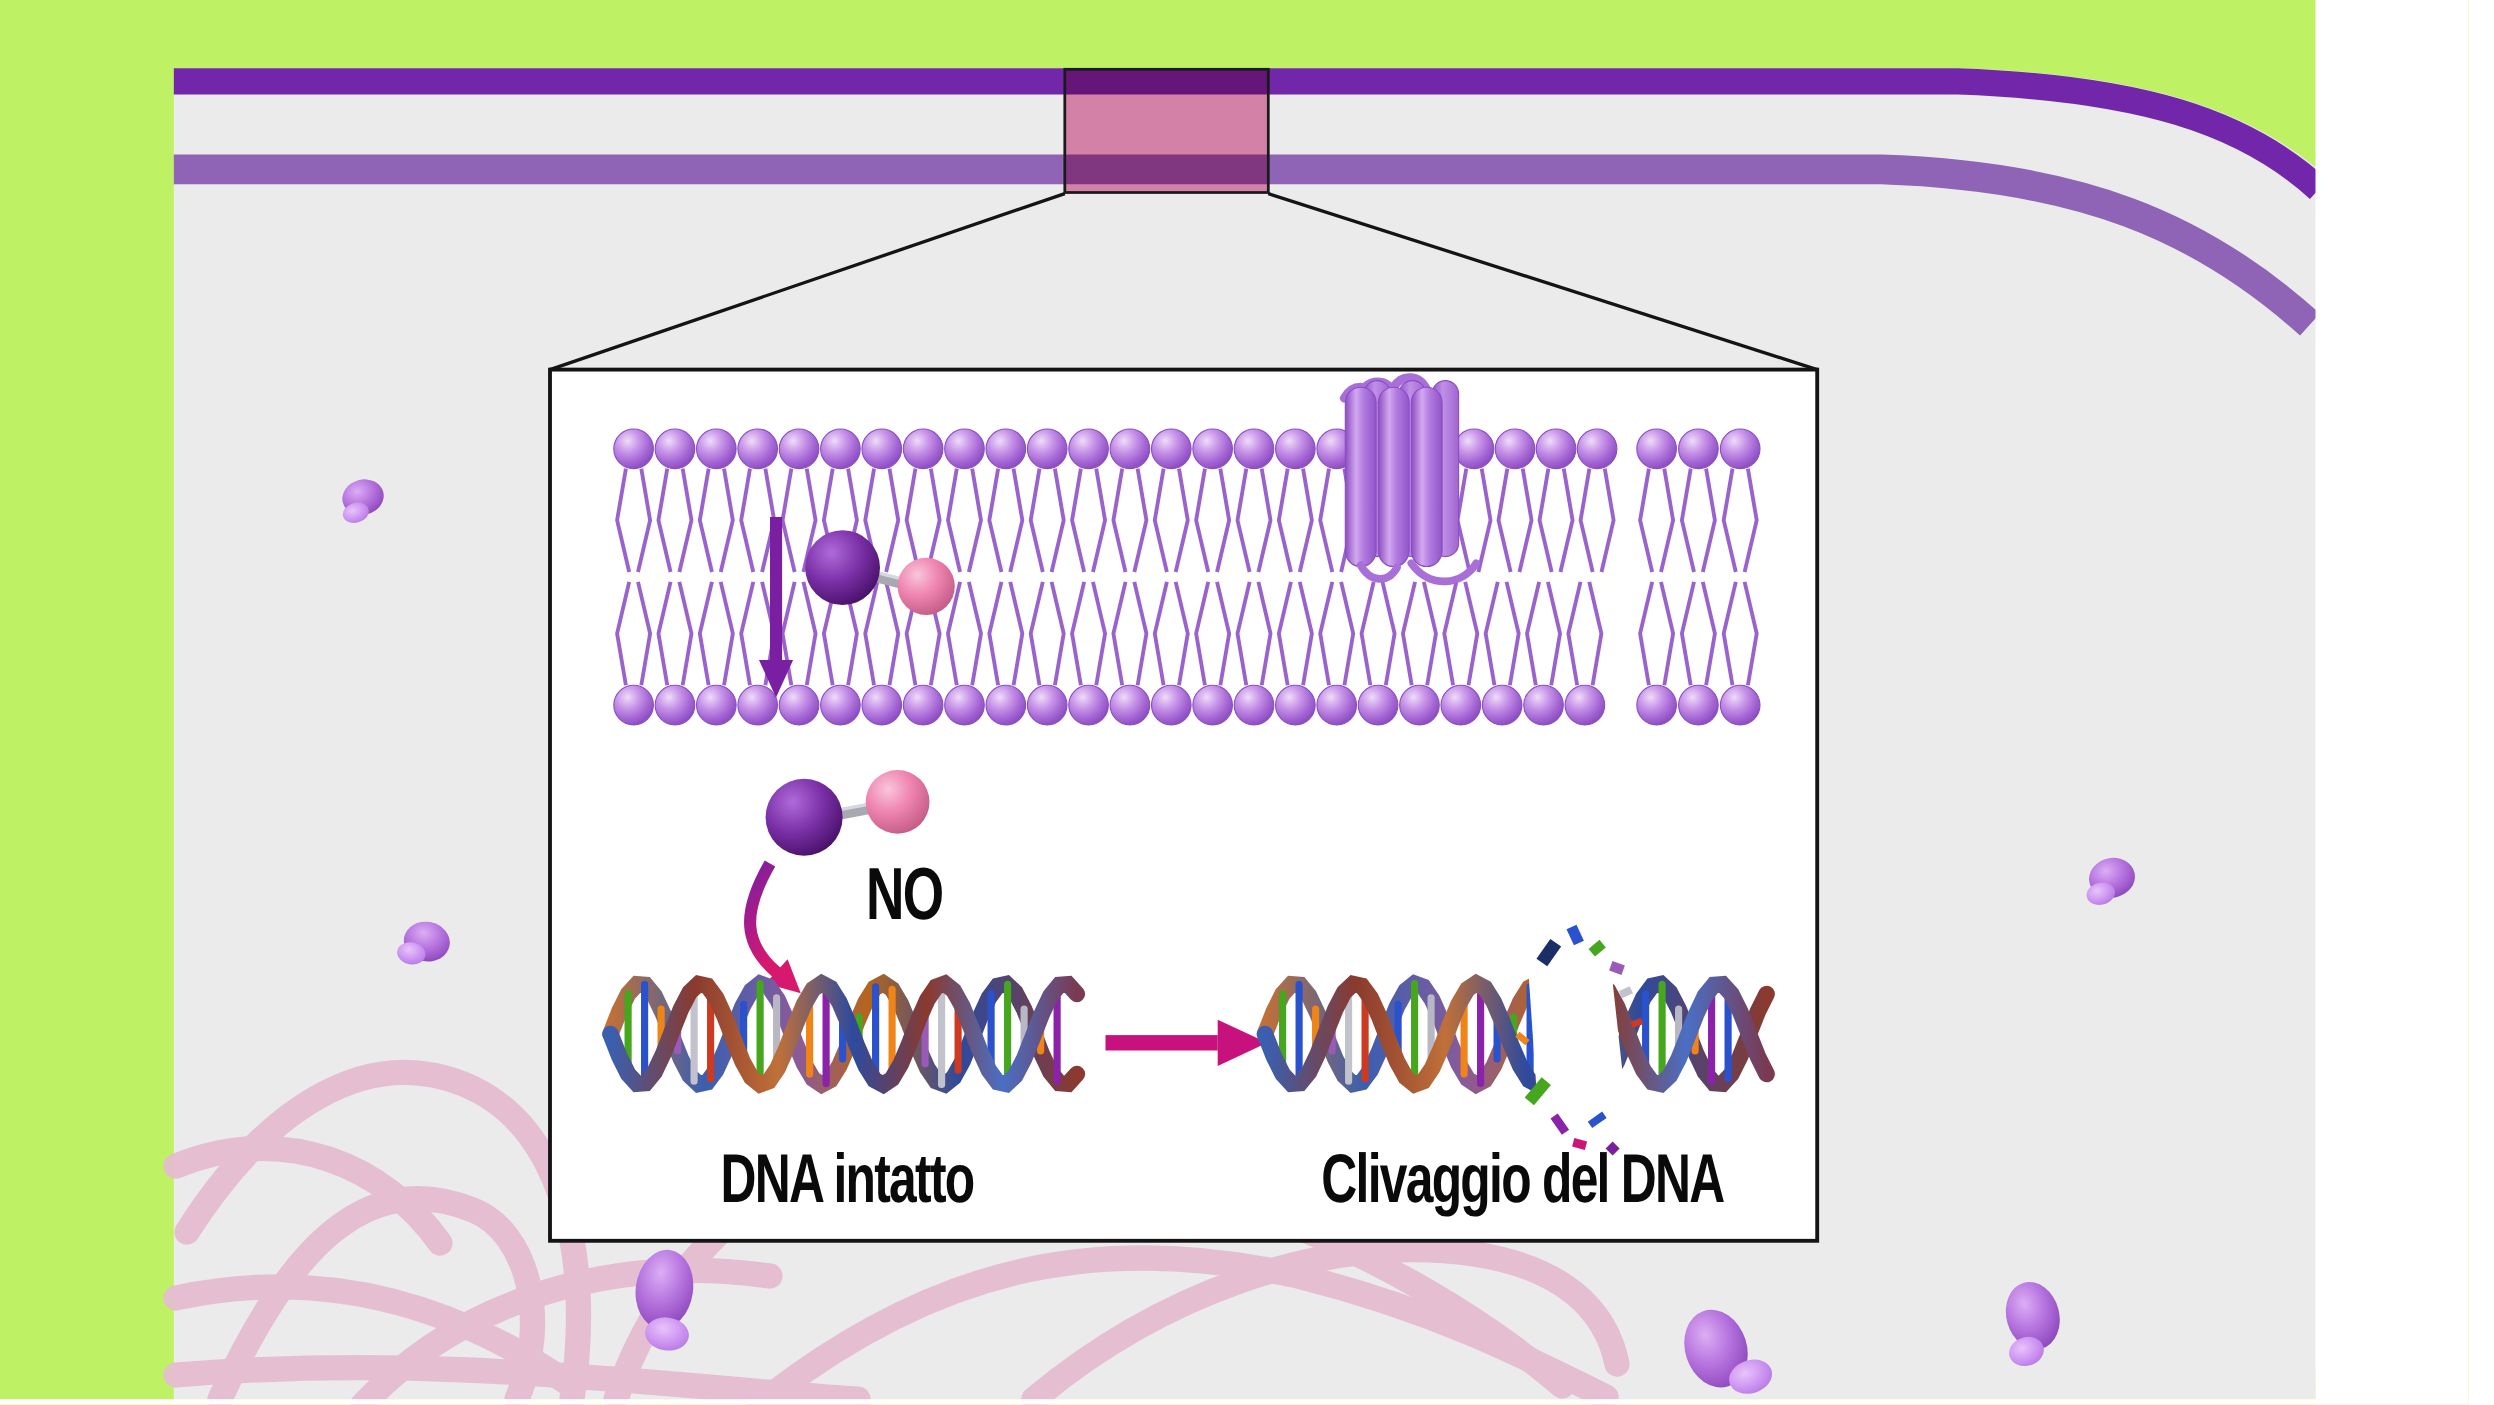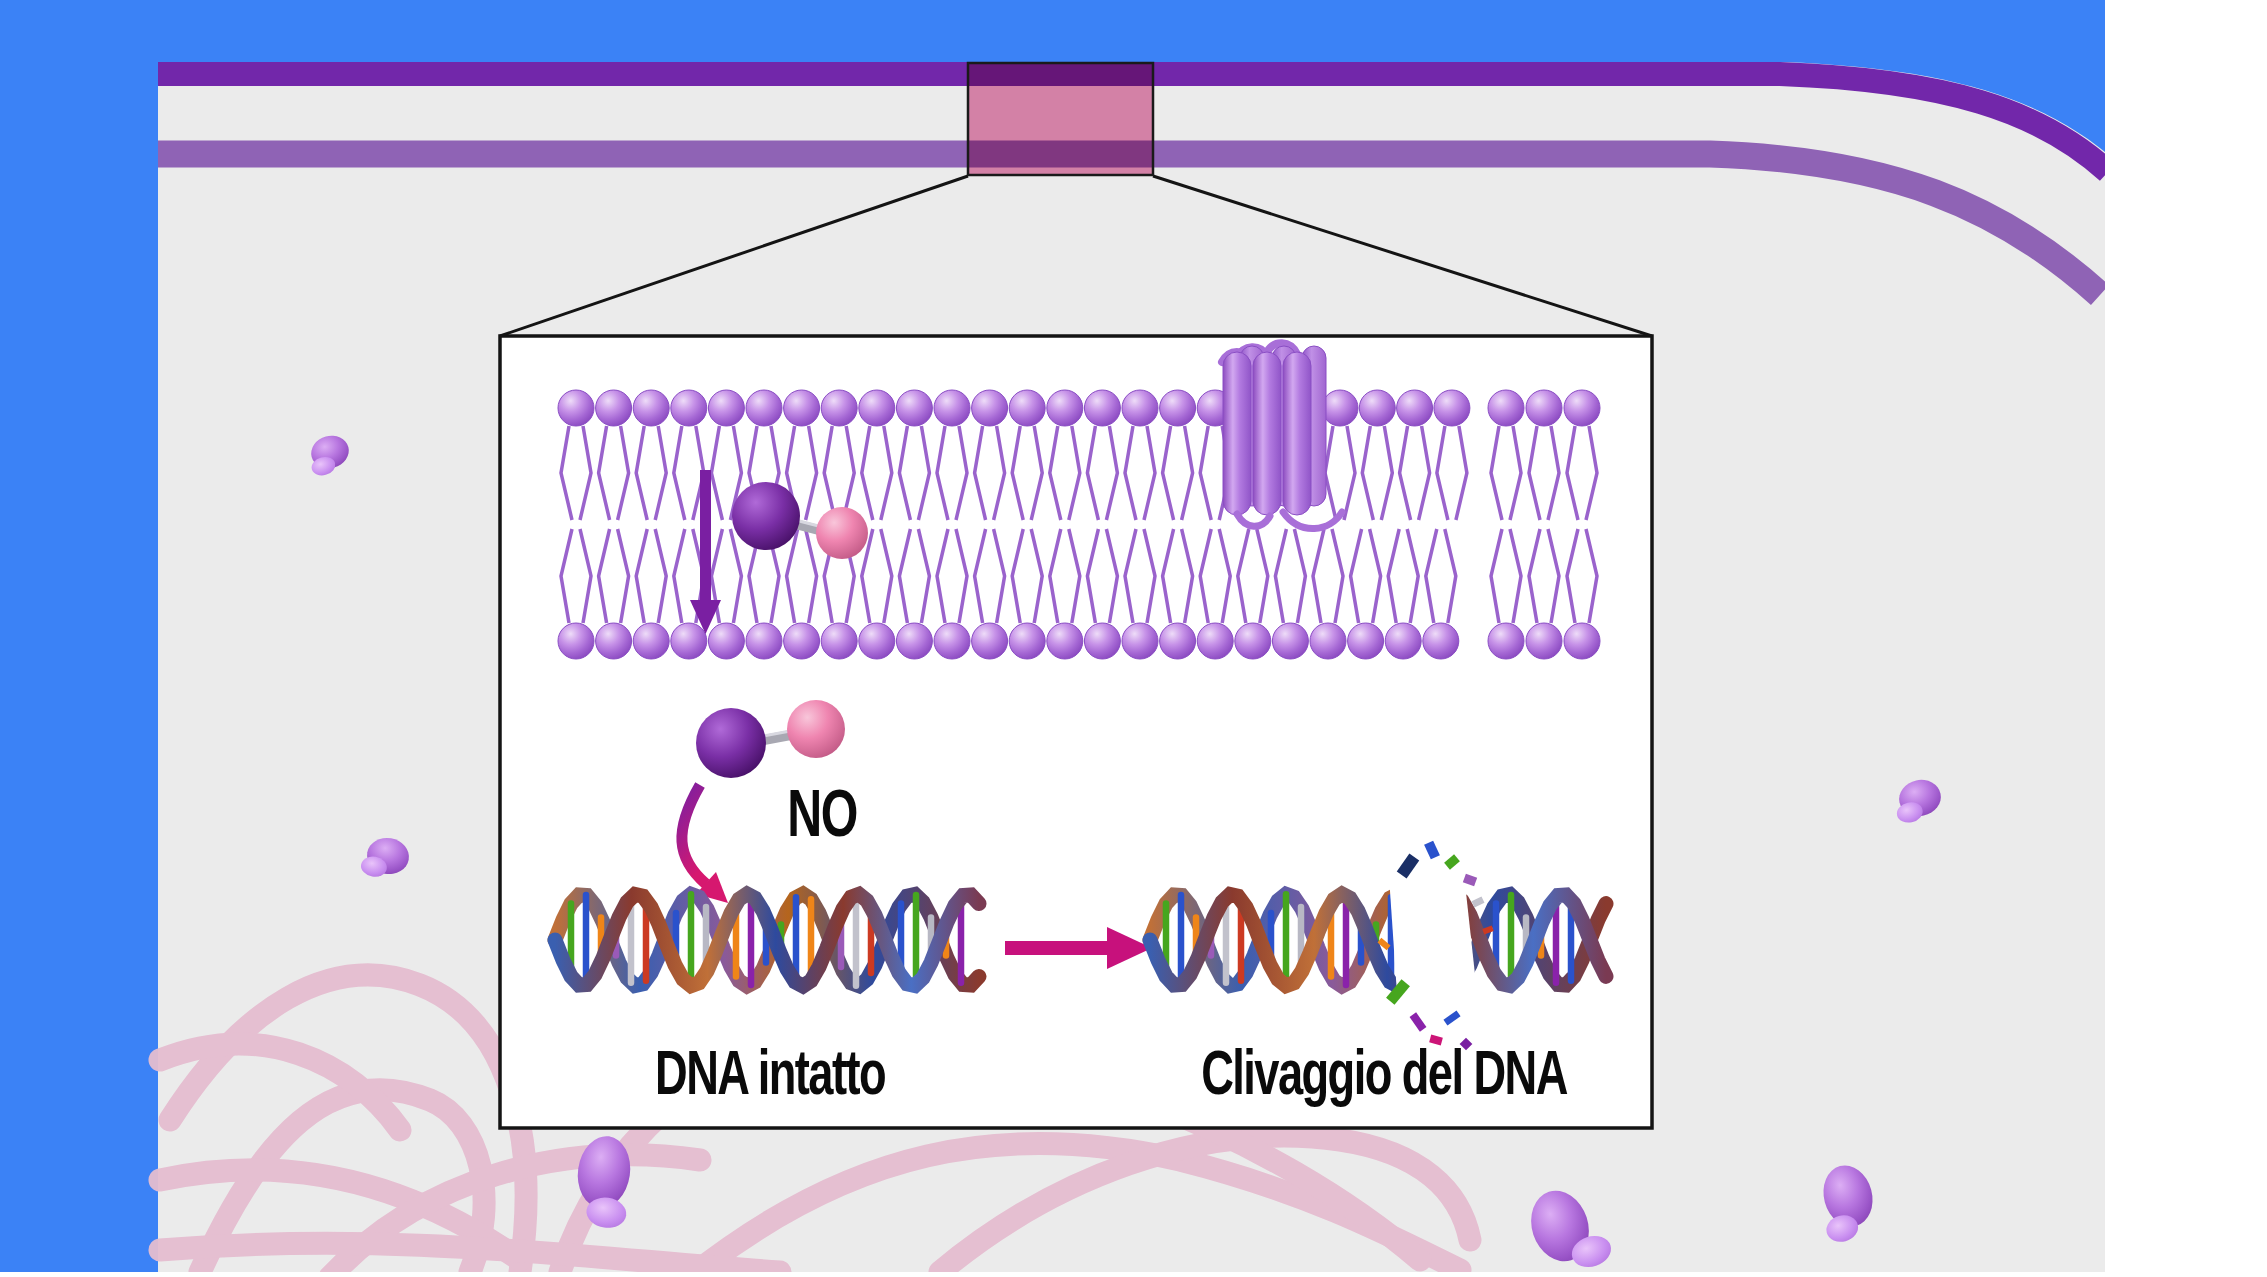--- a/index.html
+++ b/index.html
@@ -1,16 +1,16 @@
 <!DOCTYPE html>
 <html><head>
 <meta charset="utf-8">
 <style>
   html,body{margin:0;padding:0;background:#ffffff;}
-  .stage{position:relative;width:2244px;height:1277px;overflow:hidden;background:#3b82f6;
+  .stage{position:relative;width:2244px;height:1277px;overflow:hidden;background:#bef264;
          font-family:"Liberation Sans","DejaVu Sans",sans-serif;}
   #scene{position:absolute;left:0;top:0;width:2267px;height:1277px;}
   .lbl{position:absolute;font-weight:bold;color:#0a0a0a;white-space:nowrap;
        transform:translate(-50%,-50%) scale(0.78,1.08);letter-spacing:-2px;}
   .lbl.no{left:822px;top:813px;font-size:62px;}
   .lbl.intact{left:770px;top:1072px;font-size:58px;}
   .lbl.cleaved{left:1384px;top:1072px;font-size:58px;}
 </style>
 </head>
 <body>

